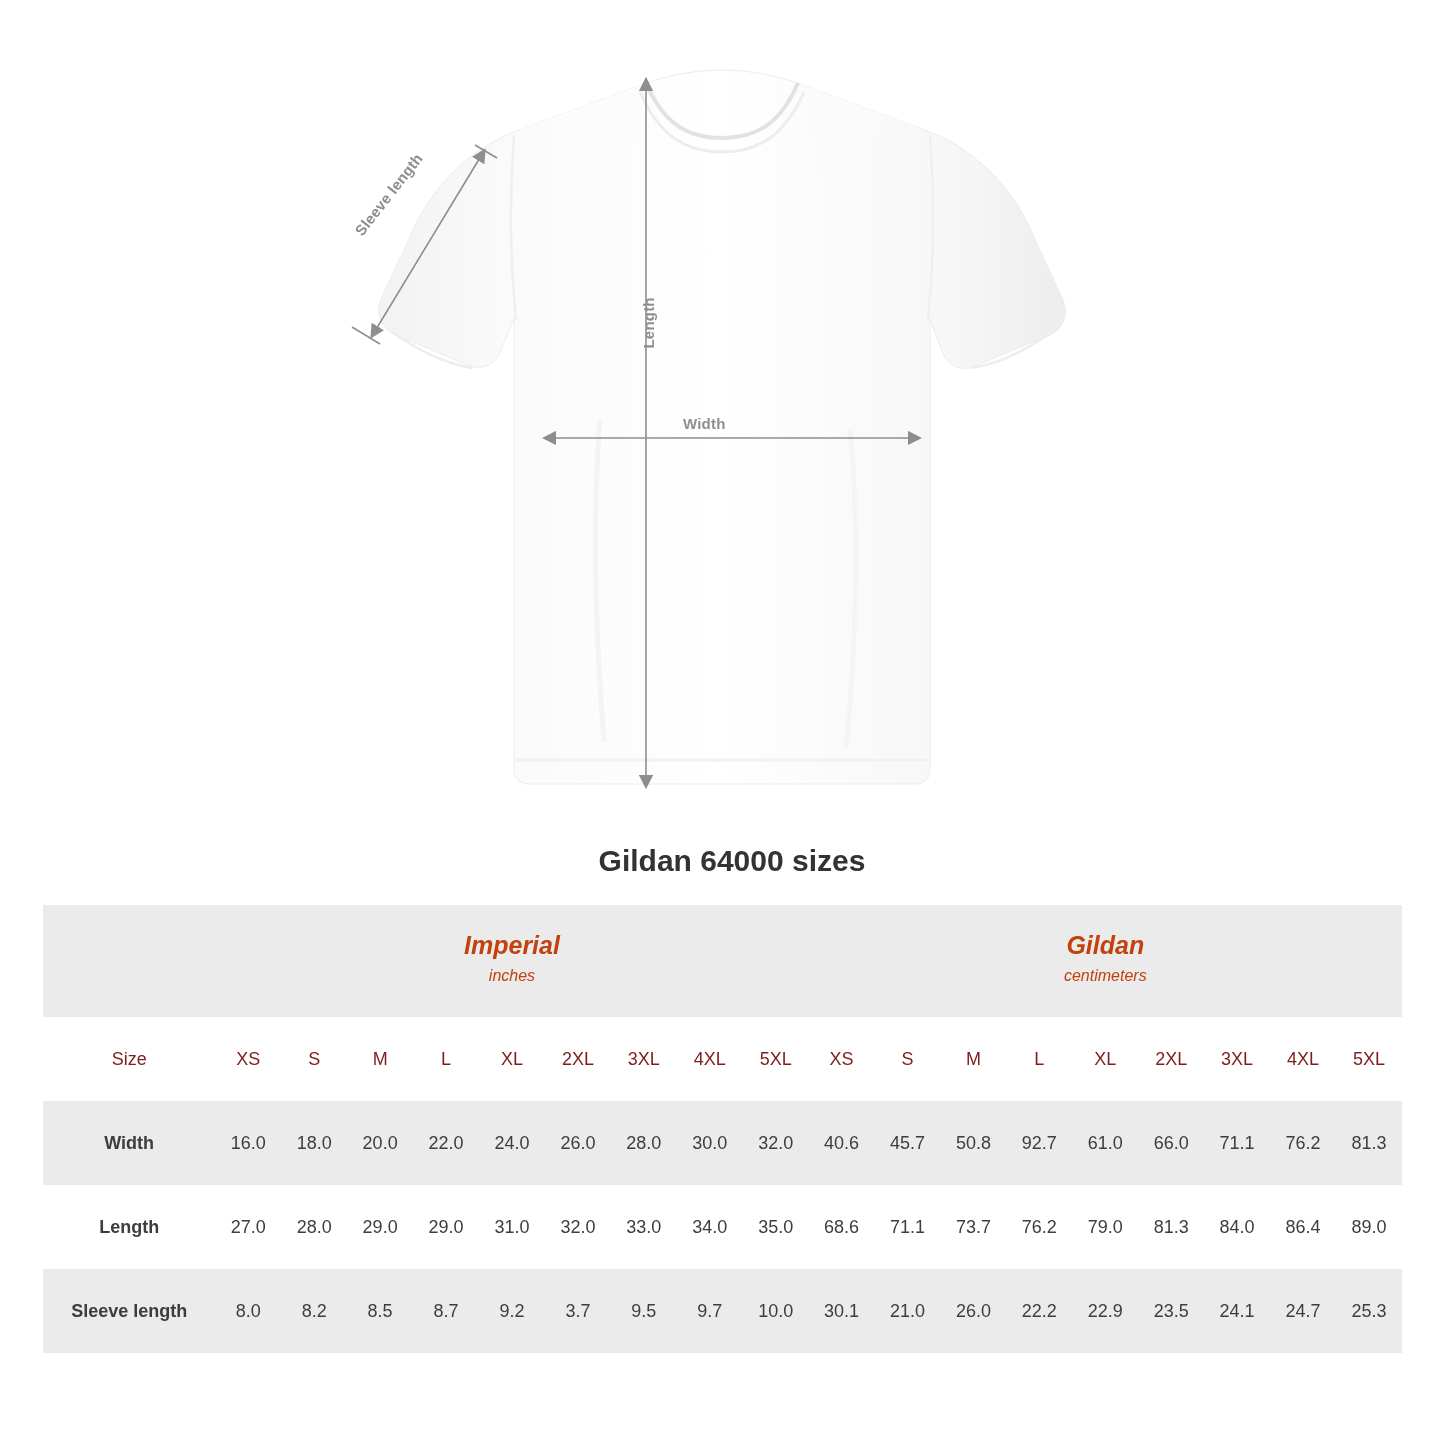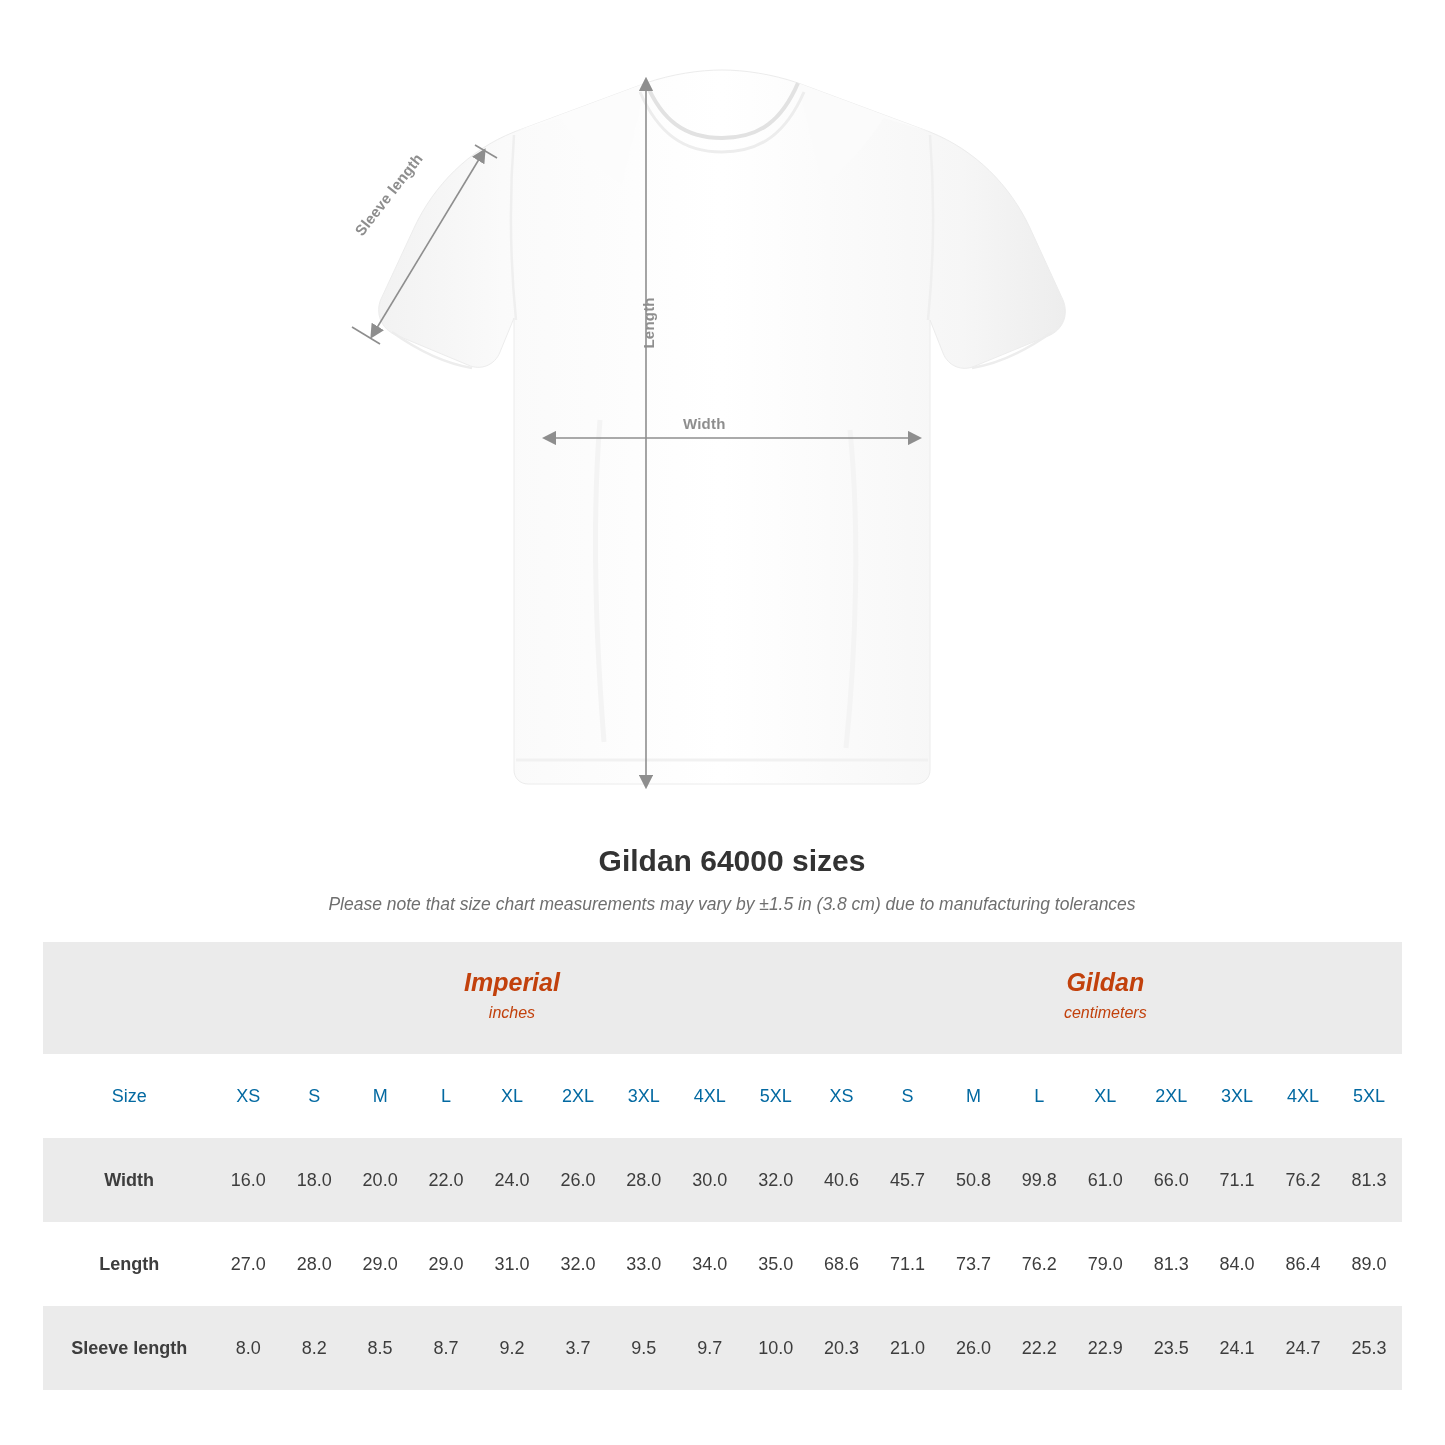--- a/index.html
+++ b/index.html
@@ -103,21 +103,21 @@
   }
   .row-head-cell {
     width: 172px;
     font-weight: bold;
     font-size: 17px;
     color: #3d3d3d;
   }
   .sizes-row td {
     height: 82px;
     font-size: 18px;
-    color: #0369a1;
+    color: #7f1d1d;
     background: #ffffff;
     font-weight: bold;
     margin-top: 20px;
   }
   .sizes-row td.row-head-cell {
     background: #ffffff;
   }
   .data-row td {
     height: 82px;
     font-size: 18px;
@@ -214,21 +214,20 @@
     </g>
   </svg>
 
   <div class="dim-label sleeve">Sleeve length</div>
   <div class="dim-label length">Length</div>
   <div class="dim-label width">Width</div>
 </div>
 
 <div class="title-block">
   <h1 class="chart-title">Gildan 64000 sizes</h1>
-  <p class="chart-note">Please note that size chart measurements may vary by ±1.5 in (3.8 cm) due to manufacturing tolerances</p>
 </div>
 
 <div class="table-wrap">
   <table class="size-table">
     <colgroup>
       <col style="width:172px">
       <col class="imperial-col">
         <col class="imperial-col">
         <col class="imperial-col">
       <col class="imperial-col">
@@ -287,21 +286,21 @@
           <td>20.0</td>
           <td>22.0</td>
           <td>24.0</td>
           <td>26.0</td>
           <td>28.0</td>
           <td>30.0</td>
           <td>32.0</td>
           <td>40.6</td>
           <td>45.7</td>
           <td>50.8</td>
-          <td>99.8</td>
+          <td>92.7</td>
           <td>61.0</td>
           <td>66.0</td>
           <td>71.1</td>
           <td>76.2</td>
           <td>81.3</td>
         </tr>
         <tr class="data-row plain">
           <td class="row-head-cell">Length</td>
           <td>27.0</td>
           <td>28.0</td>
@@ -326,21 +325,21 @@
           <td class="row-head-cell">Sleeve length</td>
           <td>8.0</td>
           <td>8.2</td>
           <td>8.5</td>
           <td>8.7</td>
           <td>9.2</td>
           <td>3.7</td>
           <td>9.5</td>
           <td>9.7</td>
           <td>10.0</td>
-          <td>20.3</td>
+          <td>30.1</td>
           <td>21.0</td>
           <td>26.0</td>
           <td>22.2</td>
           <td>22.9</td>
           <td>23.5</td>
           <td>24.1</td>
           <td>24.7</td>
           <td>25.3</td>
         </tr>
       </tbody>

